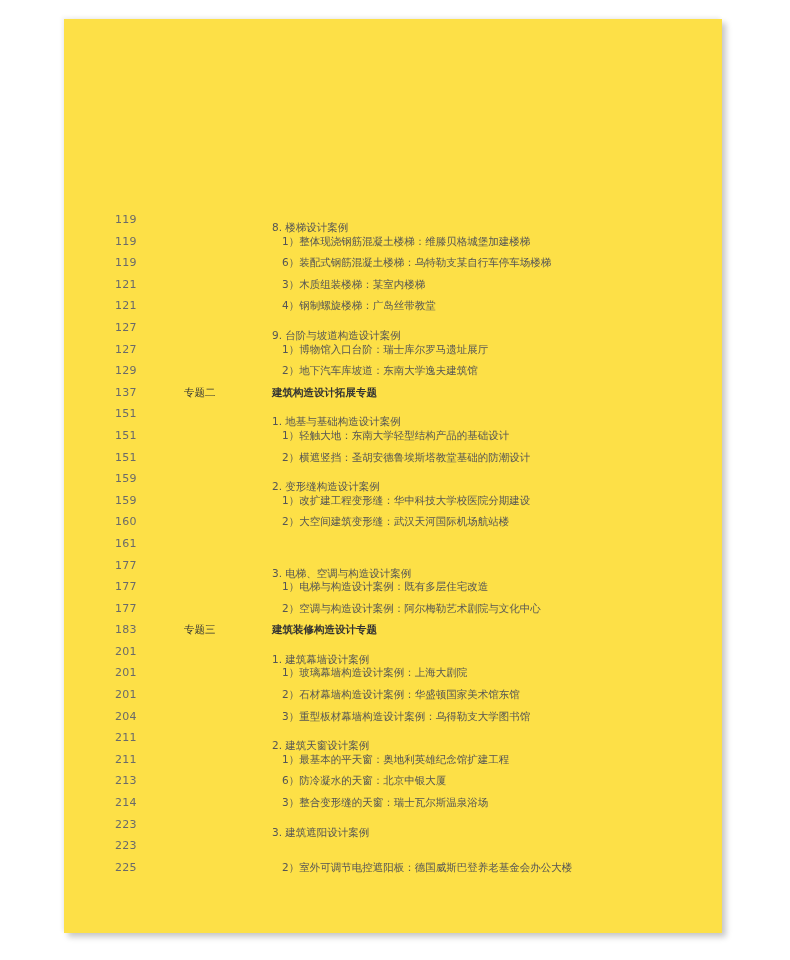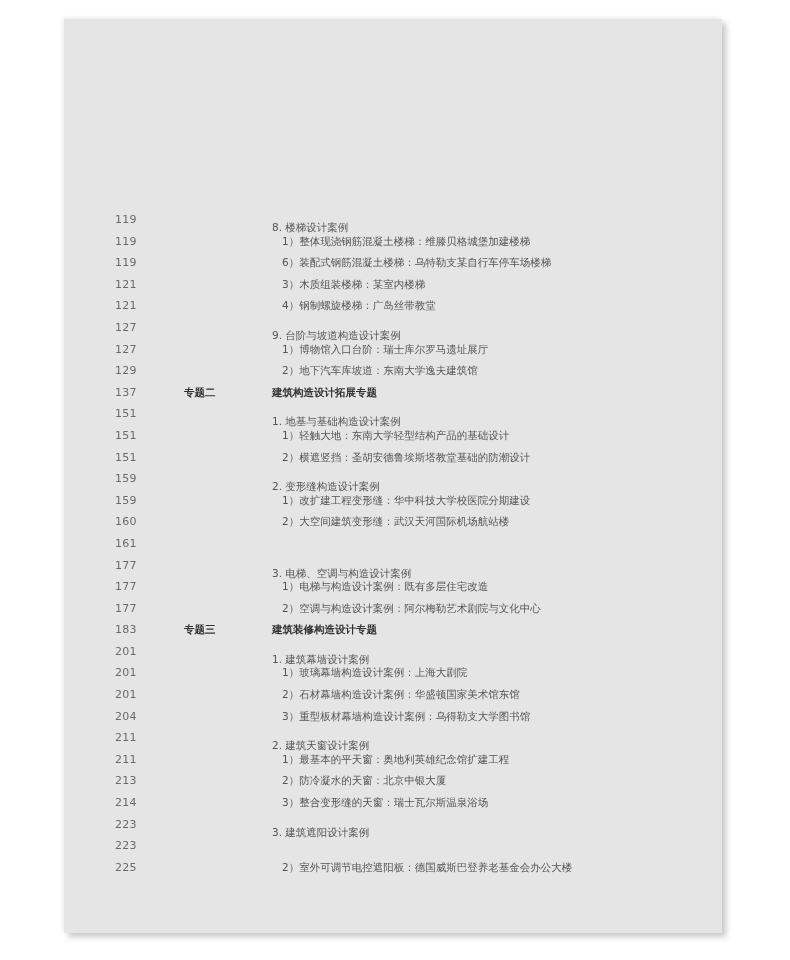--- a/index.html
+++ b/index.html
@@ -13,21 +13,21 @@
       position: relative;
       overflow: hidden;
       font-family: "DejaVu Sans", "Liberation Sans", sans-serif;
     }
     .page {
       position: absolute;
       left: 64px;
       top: 19px;
       width: 658px;
       height: 914px;
-      background: #e5e5e5;
+      background: #fde047;
       box-shadow: 4px 4px 6px rgba(0,0,0,0.22), -2px -2px 4px rgba(0,0,0,0.06);
     }
     .toc {
       position: absolute;
       left: 0;
       top: 190px;
       width: 100%;
     }
     .row {
       position: relative;
@@ -42,21 +42,21 @@
       left: 51px;
       top: 0;
       color: #6a6a6a;
       font-size: 11px;
       letter-spacing: 0.2px;
     }
     .row .part {
       position: absolute;
       left: 120px;
       top: 0;
-      font-weight: bold;
+      font-weight: normal;
       color: #333333;
     }
     .row .title {
       position: absolute;
       top: 0;
     }
     .row.level-part .title {
       left: 208px;
       font-weight: bold;
       color: #333333;
@@ -174,21 +174,21 @@
       <div class="row level-1">
         <span class="page-num">211</span>
         <span class="title">2. 建筑天窗设计案例</span>
       </div>
       <div class="row level-2">
         <span class="page-num">211</span>
         <span class="title">1）最基本的平天窗：奥地利英雄纪念馆扩建工程</span>
       </div>
       <div class="row level-2">
         <span class="page-num">213</span>
-        <span class="title">2）防冷凝水的天窗：北京中银大厦</span>
+        <span class="title">6）防冷凝水的天窗：北京中银大厦</span>
       </div>
       <div class="row level-2">
         <span class="page-num">214</span>
         <span class="title">3）整合变形缝的天窗：瑞士瓦尔斯温泉浴场</span>
       </div>
       <div class="row level-1">
         <span class="page-num">223</span>
         <span class="title">3. 建筑遮阳设计案例</span>
       </div>
       <div class="row level-2">

